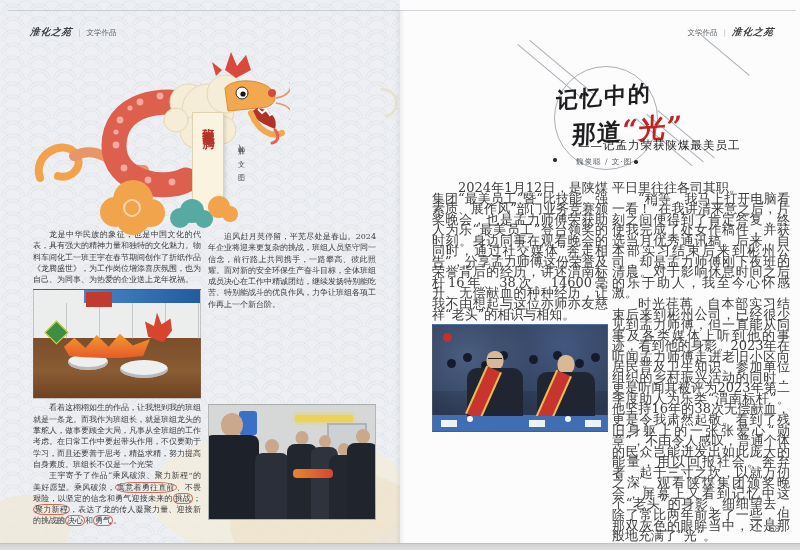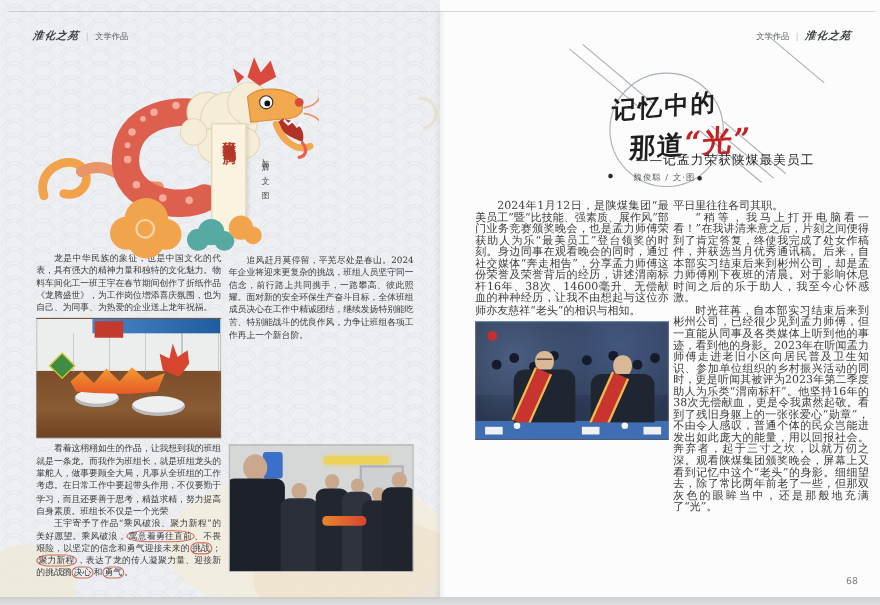--- a/index.html
+++ b/index.html
@@ -22,21 +22,21 @@
   .header{position:absolute;top:26px;display:flex;align-items:center;gap:6px;
     font-family:"DejaVu Sans",sans-serif;font-size:7.5px;color:#5a5f63;}
   .header .logo{font-family:"DejaVu Serif",serif;font-style:italic;font-weight:bold;
     font-size:9.5px;color:#3c4043;letter-spacing:1px;transform:skewX(-8deg);}
   .header .div{color:#b9bcbe;}
   .hdr-left{left:30px;}
   .hdr-right{right:26px;flex-direction:row-reverse;}
   
   .col{position:absolute;color:#3b3b3d;text-align:justify;word-break:break-all;}
   .page-left .col{font-size:8px;line-height:11.3px;}
-  .page-right .col{font-size:10px;line-height:10.55px;}
+  .page-right .col{font-size:13px;line-height:10.55px;}
   .col p{margin:0;text-indent:2em;}
   .col p.noindent{text-indent:0;}
   .lp-col1{left:33px;top:229px;width:168px;}
   .lp-col2{left:208px;top:231px;width:168px;}
   .rp-col1{left:32px;top:183px;width:176px;}
   .rp-col2{left:212px;top:183px;width:178px;}
   .circled{border:1px solid rgba(198,62,44,.75);border-radius:60%/100%;padding:0 1px;}
   .pagenum{position:absolute;font-family:"DejaVu Sans",sans-serif;font-size:8.5px;color:#7e8185;margin-left:24px;}
   .pn-left{left:30px;top:516px;}
   .pn-right{right:20px;top:524px;}

